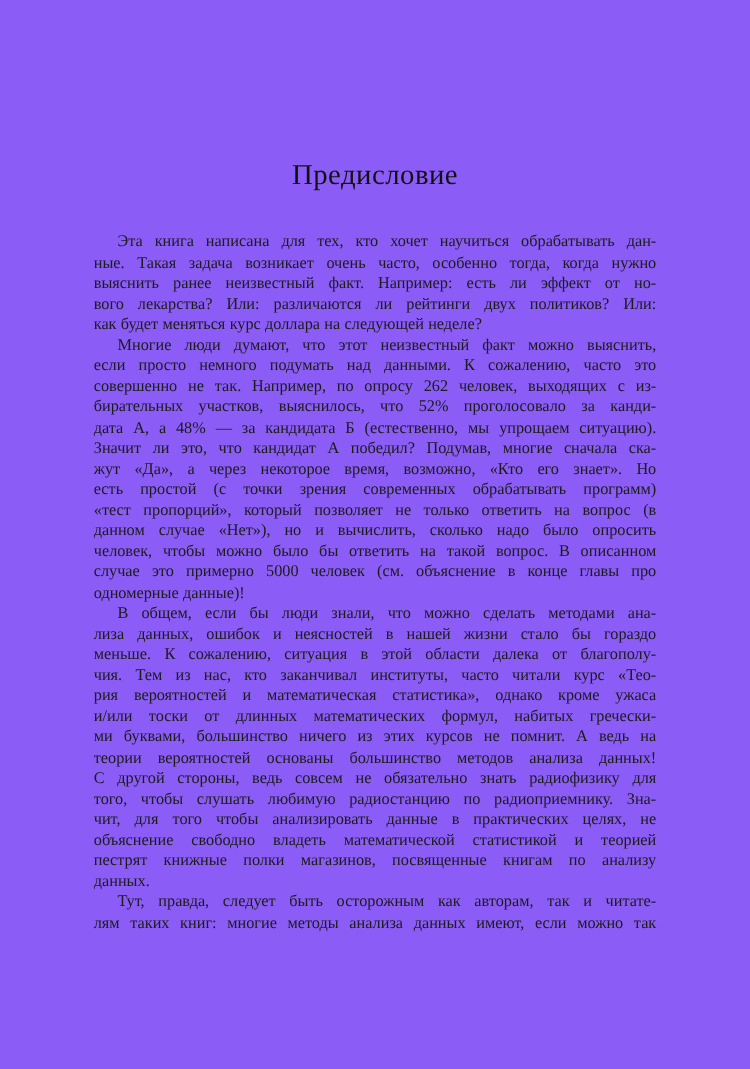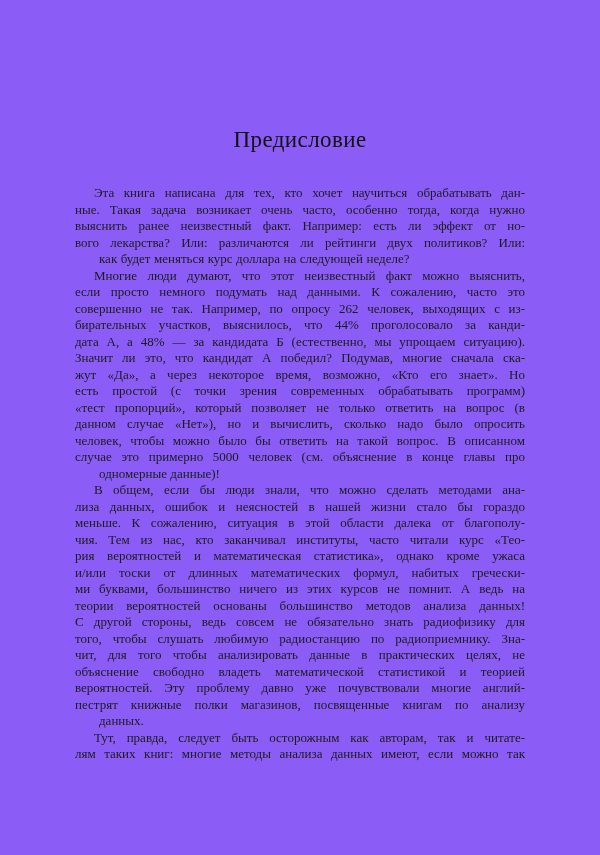--- a/index.html
+++ b/index.html
@@ -46,41 +46,40 @@
     text-align: justify;
     text-align-last: justify;
     word-spacing: 0.2px;
     white-space: normal;
   }
   .line.first {
     text-indent: 19px;
   }
   .line.para-end {
     text-align-last: left;
-    margin-left: 24px;
   }
 </style>
 </head>
 <body>
 
 <div class="page">
   <h1 class="page-title">Предисловие</h1>
   <div class="body-text">
       <div class="paragraph">
         <div class="line first">Эта книга написана для тех, кто хочет научиться обрабатывать дан-</div>
         <div class="line">ные. Такая задача возникает очень часто, особенно тогда, когда нужно</div>
         <div class="line">выяснить ранее неизвестный факт. Например: есть ли эффект от но-</div>
         <div class="line">вого лекарства? Или: различаются ли рейтинги двух политиков? Или:</div>
         <div class="line para-end">как будет меняться курс доллара на следующей неделе?</div>
       </div>
       <div class="paragraph">
         <div class="line first">Многие люди думают, что этот неизвестный факт можно выяснить,</div>
         <div class="line">если просто немного подумать над данными. К сожалению, часто это</div>
         <div class="line">совершенно не так. Например, по опросу 262 человек, выходящих с из-</div>
-        <div class="line">бирательных участков, выяснилось, что 44% проголосовало за канди-</div>
+        <div class="line">бирательных участков, выяснилось, что 52% проголосовало за канди-</div>
         <div class="line">дата А, а 48% — за кандидата Б (естественно, мы упрощаем ситуацию).</div>
         <div class="line">Значит ли это, что кандидат А победил? Подумав, многие сначала ска-</div>
         <div class="line">жут «Да», а через некоторое время, возможно, «Кто его знает». Но</div>
         <div class="line">есть простой (с точки зрения современных обрабатывать программ)</div>
         <div class="line">«тест пропорций», который позволяет не только ответить на вопрос (в</div>
         <div class="line">данном случае «Нет»), но и вычислить, сколько надо было опросить</div>
         <div class="line">человек, чтобы можно было бы ответить на такой вопрос. В описанном</div>
         <div class="line">случае это примерно 5000 человек (см. объяснение в конце главы про</div>
         <div class="line para-end">одномерные данные)!</div>
       </div>
@@ -90,21 +89,20 @@
         <div class="line">меньше. К сожалению, ситуация в этой области далека от благополу-</div>
         <div class="line">чия. Тем из нас, кто заканчивал институты, часто читали курс «Тео-</div>
         <div class="line">рия вероятностей и математическая статистика», однако кроме ужаса</div>
         <div class="line">и/или тоски от длинных математических формул, набитых гречески-</div>
         <div class="line">ми буквами, большинство ничего из этих курсов не помнит. А ведь на</div>
         <div class="line">теории вероятностей основаны большинство методов анализа данных!</div>
         <div class="line">С другой стороны, ведь совсем не обязательно знать радиофизику для</div>
         <div class="line">того, чтобы слушать любимую радиостанцию по радиоприемнику. Зна-</div>
         <div class="line">чит, для того чтобы анализировать данные в практических целях, не</div>
         <div class="line">объяснение свободно владеть математической статистикой и теорией</div>
-        <div class="line">вероятностей. Эту проблему давно уже почувствовали многие англий-</div>
         <div class="line">пестрят книжные полки магазинов, посвященные книгам по анализу</div>
         <div class="line para-end">данных.</div>
       </div>
       <div class="paragraph">
         <div class="line first">Тут, правда, следует быть осторожным как авторам, так и читате-</div>
         <div class="line">лям таких книг: многие методы анализа данных имеют, если можно так</div>
       </div>
     </div>
 </div>
 

